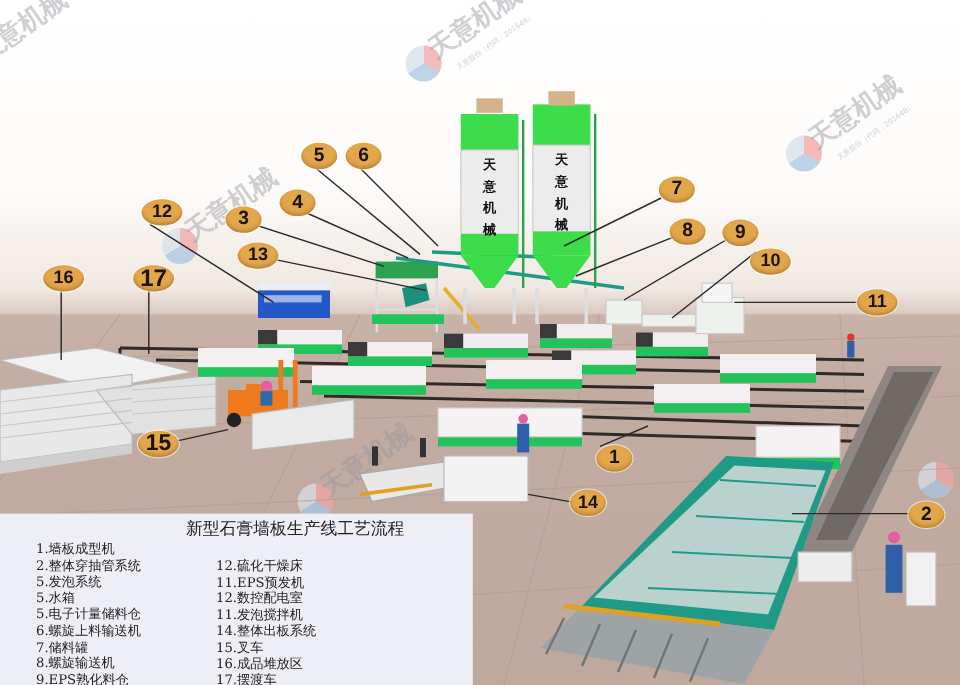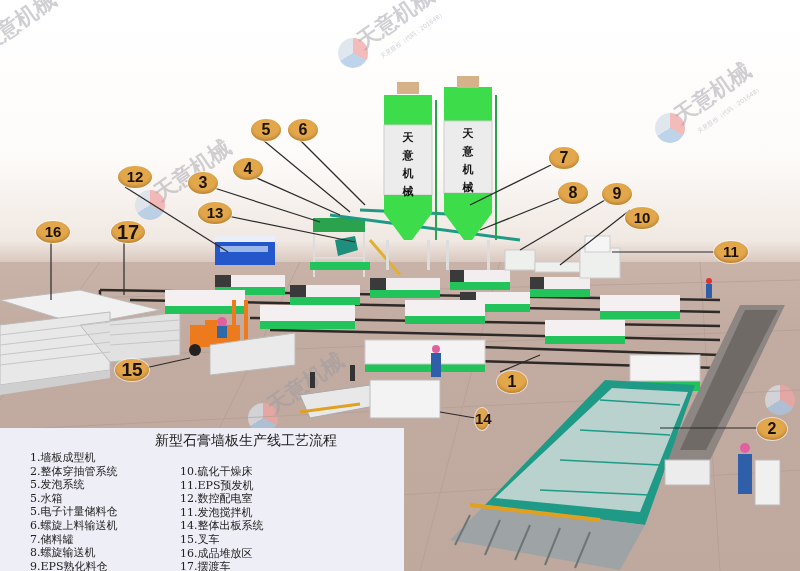--- a/index.html
+++ b/index.html
@@ -12,21 +12,21 @@
     box-shadow:inset 0 -2px 3px rgba(120,70,10,.35),0 0 0 1px rgba(255,255,255,.6);
     color:#1b1308;font-family:"Liberation Sans",sans-serif;font-size:16px;font-weight:bold;
     text-align:center;line-height:22px;}
   .wm{position:absolute;pointer-events:none;}
   .wm .logo{position:absolute;width:30px;height:30px;border-radius:50%;
     background:conic-gradient(#f0a5a5 0 33%,#a8c6e4 0 66%,#d7dfe9 0);opacity:.75;}
   .wm .txt{position:absolute;transform:rotate(-35deg);transform-origin:left bottom;white-space:nowrap;
     color:rgba(150,150,160,.45);font-family:"DejaVu Sans",sans-serif;font-weight:bold;font-size:22px;}
   .wm .sub{position:absolute;transform:rotate(-35deg);transform-origin:left bottom;white-space:nowrap;
     color:rgba(150,150,160,.45);font-size:6px;}
-  #legend{position:absolute;left:0;top:428px;width:394px;height:143px;background:#eeeef6;padding-left:10px;}
+  #legend{position:absolute;left:0;top:428px;width:394px;height:143px;background:#eeeef6;}
   #legend .title{position:absolute;left:155px;top:4px;font-family:"DejaVu Serif",serif;font-size:14px;color:#222;}
   #legend .col{position:absolute;font-family:"DejaVu Serif",serif;font-size:11px;color:#222;line-height:13.6px;}
   #legend .col1{left:30px;top:23px;}
   #legend .col2{left:180px;top:37px;}
   .silo-char{position:absolute;font-family:"DejaVu Sans",sans-serif;font-weight:bold;font-size:11px;color:#111;width:14px;text-align:center;}
 </style>
 </head>
 <body>
 
 <div id="stage">
@@ -309,41 +309,41 @@
     <div class="badge" style="left: 233px; top: 158px;">4</div>
     <div class="badge" style="left: 251px; top: 119px;">5</div>
     <div class="badge" style="left: 288px; top: 119px;">6</div>
     <div class="badge" style="left: 549px; top: 147px;">7</div>
     <div class="badge" style="left: 558px; top: 182px;">8</div>
     <div class="badge" style="left: 602px; top: 183px;">9</div>
     <div class="badge" style="left: 625px; top: 207px; width: 34px; font-size: 15px;">10</div>
     <div class="badge" style="left: 714px; top: 241px; width: 34px; font-size: 15px;">11</div>
     <div class="badge" style="left: 118px; top: 166px; width: 34px; font-size: 15px;">12</div>
     <div class="badge" style="left: 198px; top: 202px; width: 34px; font-size: 15px;">13</div>
-    <div class="badge" style="left: 475px; top: 408px; width: 14px; font-size: 15px;">14</div>
+    <div class="badge" style="left: 475px; top: 408px; width: 30px; font-size: 15px;">14</div>
     <div class="badge" style="left: 115px; top: 359px; width: 34px; font-size: 19px;">15</div>
     <div class="badge" style="left: 36px; top: 221px; width: 34px; font-size: 15px;">16</div>
     <div class="badge" style="left: 111px; top: 221px; width: 34px; font-size: 20px;">17</div>
   </div>
 
   <div id="legend">
     <div class="title">新型石膏墙板生产线工艺流程</div>
     <div class="col col1">
       <div>1.墙板成型机</div>
       <div>2.整体穿抽管系统</div>
       <div>5.发泡系统</div>
       <div>5.水箱</div>
       <div>5.电子计量储料仓</div>
       <div>6.螺旋上料输送机</div>
       <div>7.储料罐</div>
       <div>8.螺旋输送机</div>
       <div>9.EPS熟化料仓</div>
     </div>
     <div class="col col2">
-      <div>10.硫化干燥床</div>
+      <div>12.硫化干燥床</div>
       <div>11.EPS预发机</div>
       <div>12.数控配电室</div>
       <div>11.发泡搅拌机</div>
       <div>14.整体出板系统</div>
       <div>15.叉车</div>
       <div>16.成品堆放区</div>
       <div>17.摆渡车</div>
     </div>
   </div>
 </div>

